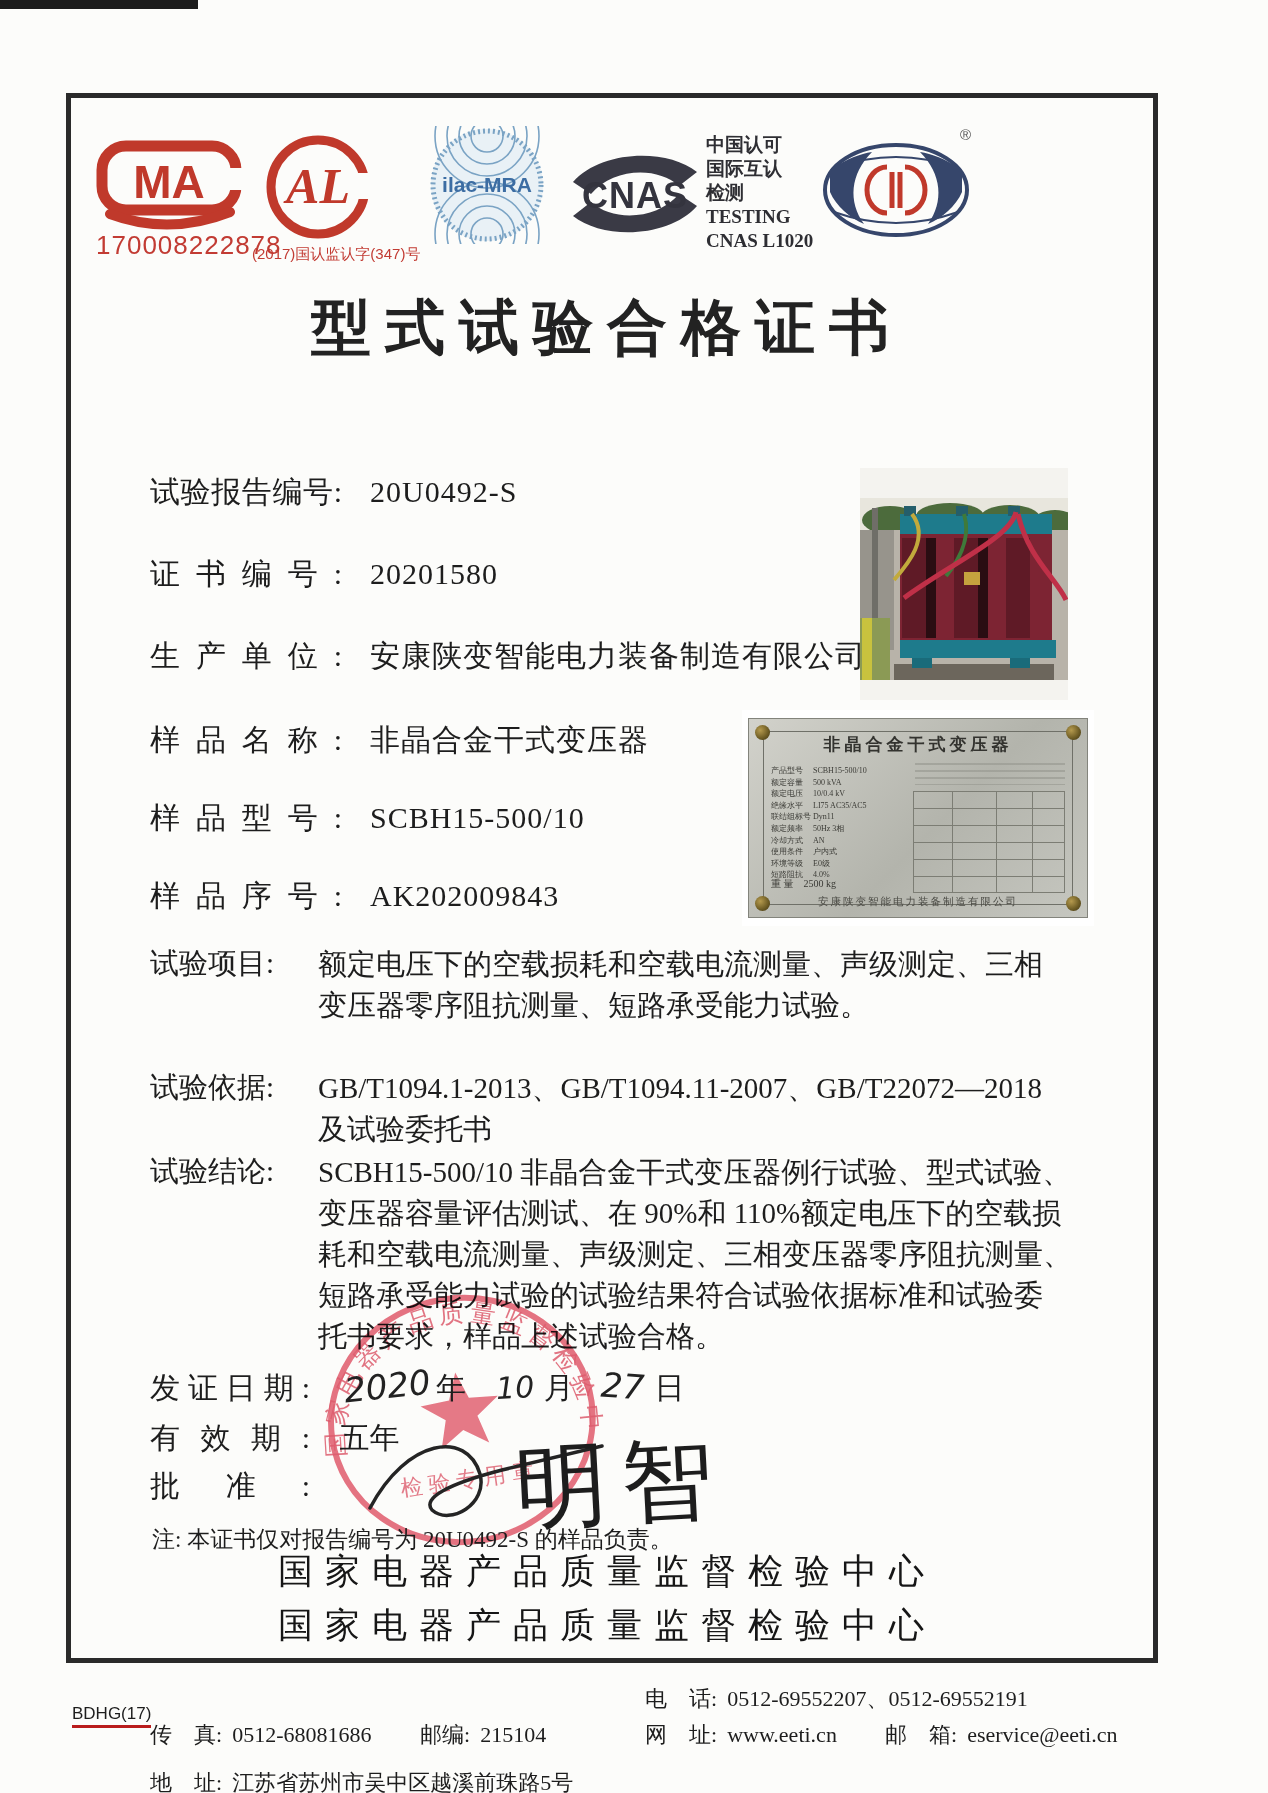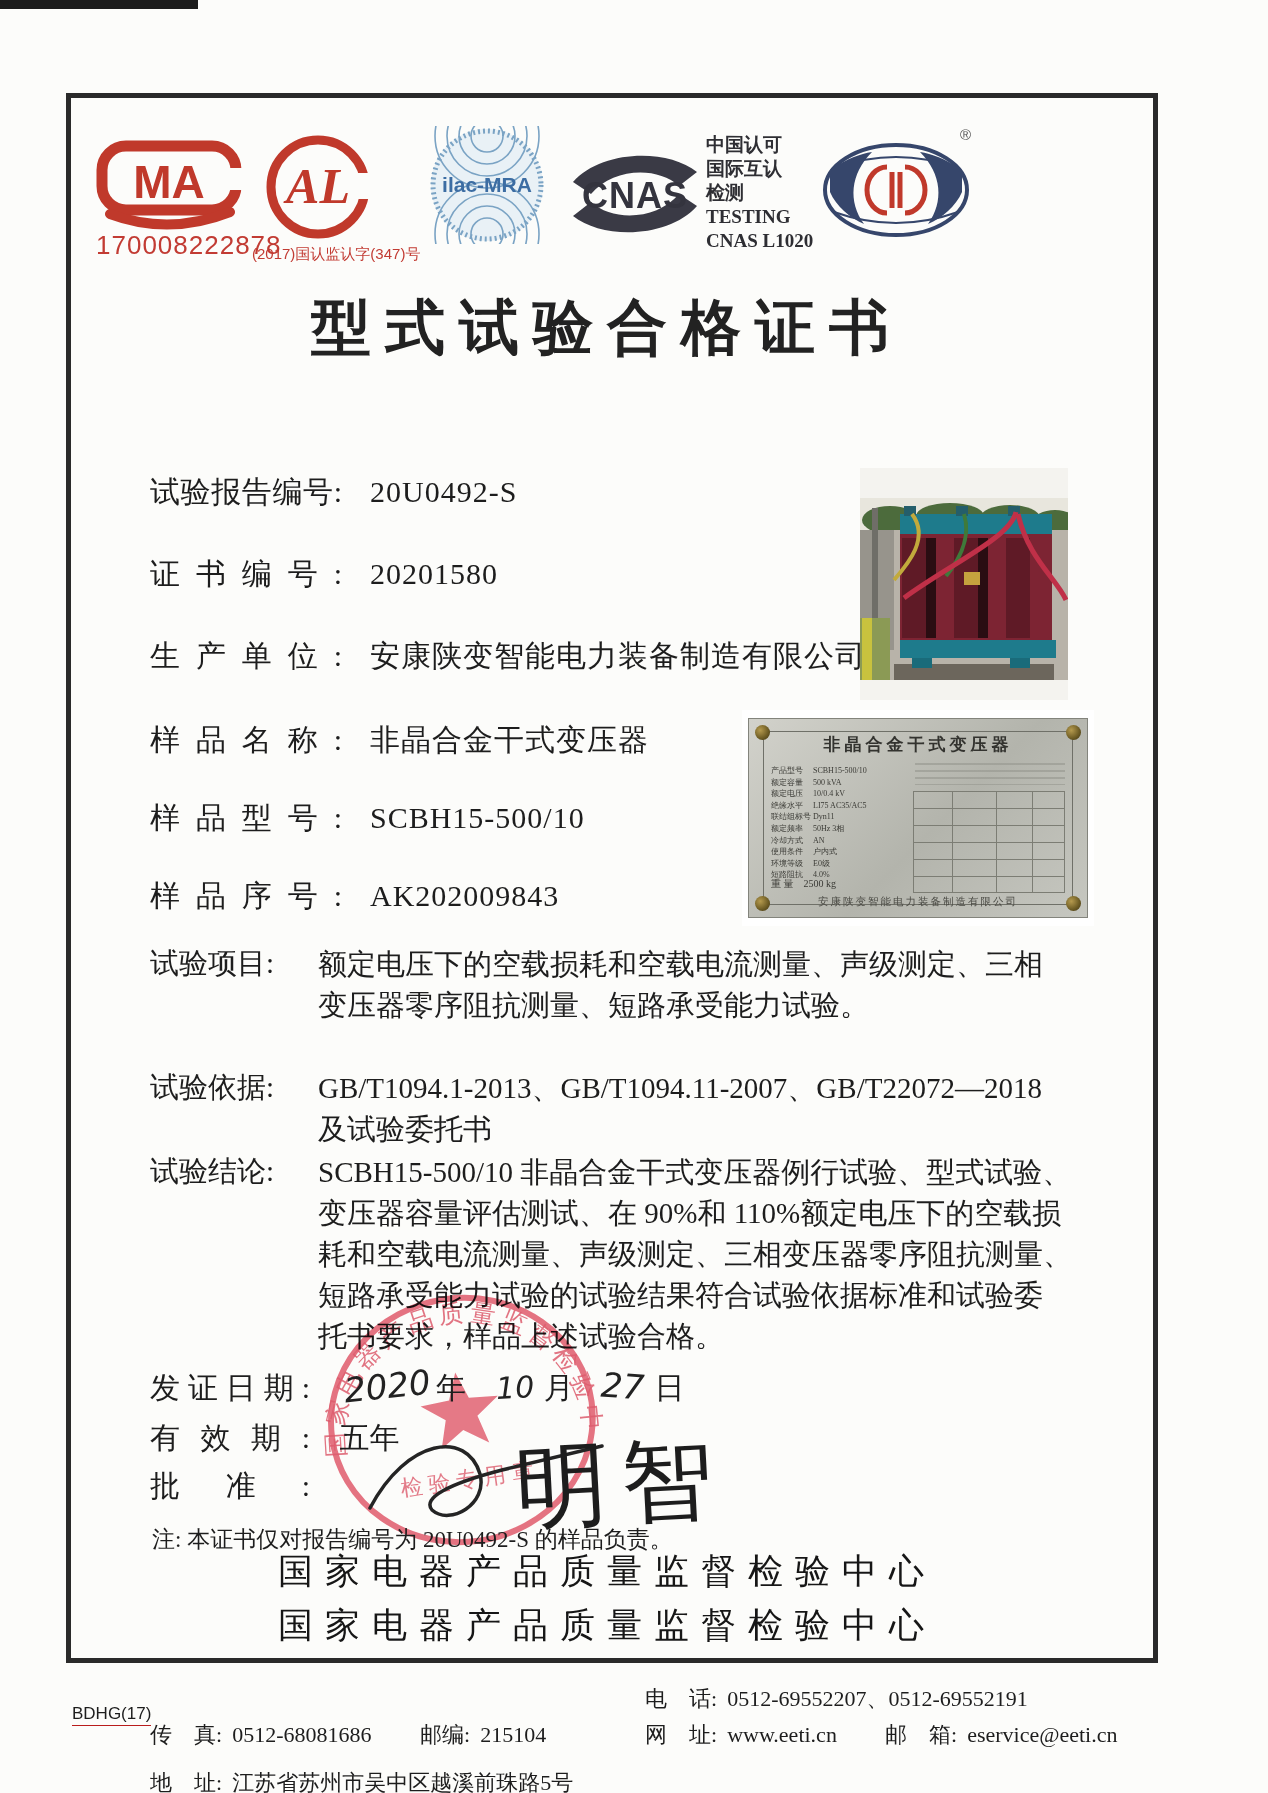--- a/index.html
+++ b/index.html
@@ -35,21 +35,21 @@
   .issue-label{display:inline-block;width:160px;text-align:justify;text-align-last:justify;}
   .hand{font-family:"DejaVu Sans",sans-serif;font-style:italic;color:#222;display:inline-block;}
   #hand-year{font-size:34px;transform:rotate(-6deg);margin:0 6px 0 26px;}
   #hand-month{font-size:30px;transform:rotate(-3deg);margin:0 10px 0 22px;}
   #hand-day{font-size:34px;transform:rotate(4deg);margin:0 10px 0 20px;}
 
   #note-line{left:152px;top:1524px;font-size:23px;}
   .issuer{left:66px;width:1082px;text-align:center;font-size:35px;letter-spacing:12px;color:#161616;}
 
   
-  #form-code{left:72px;top:1704px;font-size:17px;font-family:"Liberation Sans",sans-serif;border-bottom:1px solid #b91c1c;padding-bottom:1px;}
+  #form-code{left:72px;top:1704px;font-size:17px;font-family:"Liberation Sans",sans-serif;border-bottom:3px solid #b91c1c;padding-bottom:1px;}
   .foot{font-size:22px;white-space:nowrap;}
   .foot b{font-weight:normal;margin-right:10px;}
 
   
   #photo-transformer{left:860px;top:468px;width:208px;height:232px;background:#fff;}
   
   #photo-nameplate{left:742px;top:710px;width:352px;height:216px;background:#fff;}
   .plate{position:absolute;left:6px;top:8px;right:6px;bottom:8px;
          background:linear-gradient(135deg,#d2d2cb,#b3b4ac 55%,#c6c7c0);border:1px solid #83847c;}
   .plate-inner{position:absolute;left:14px;top:12px;right:14px;bottom:12px;border:1px solid #6f7068;}

